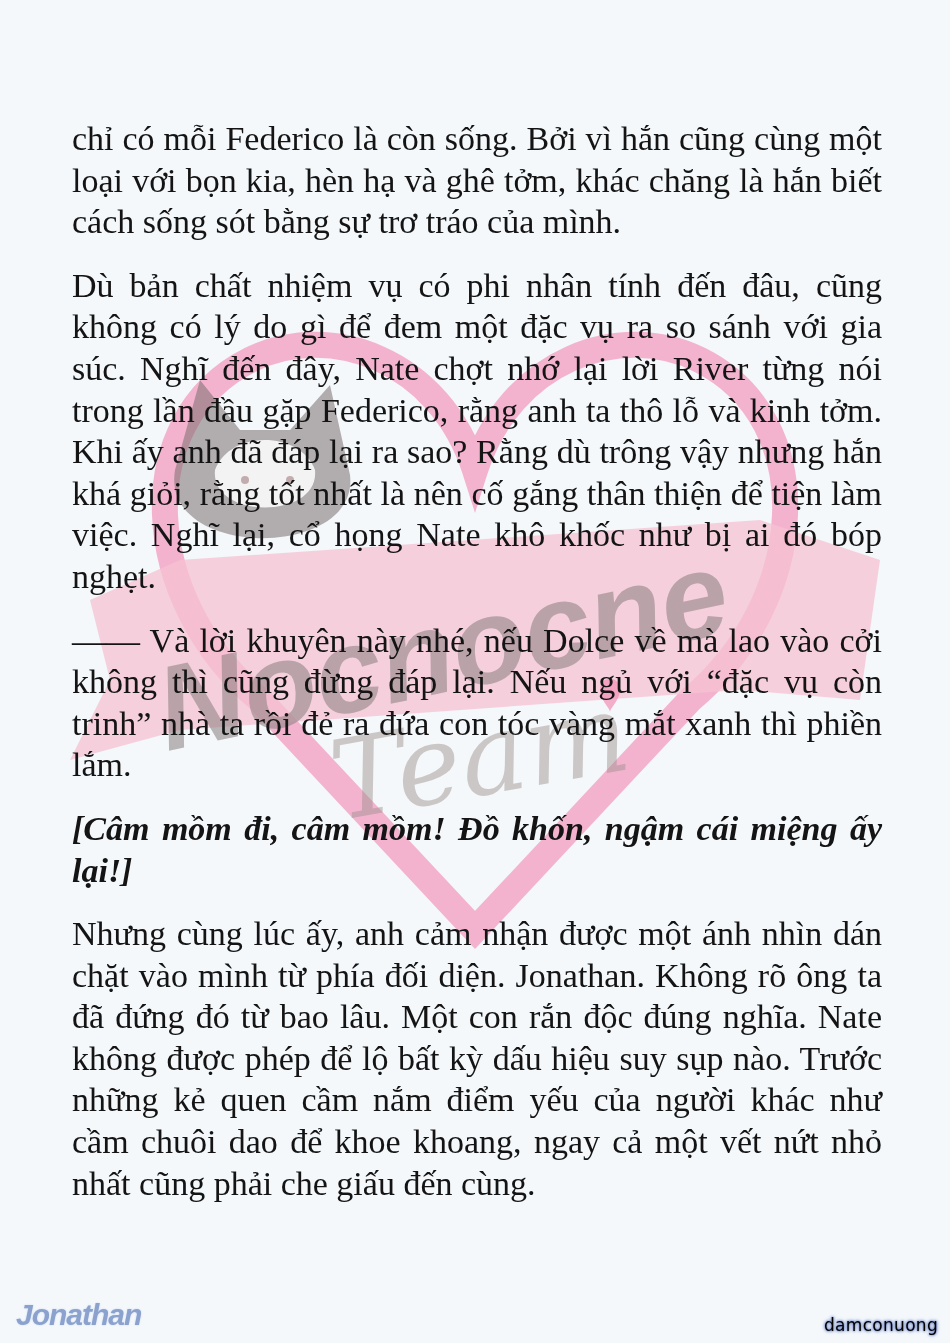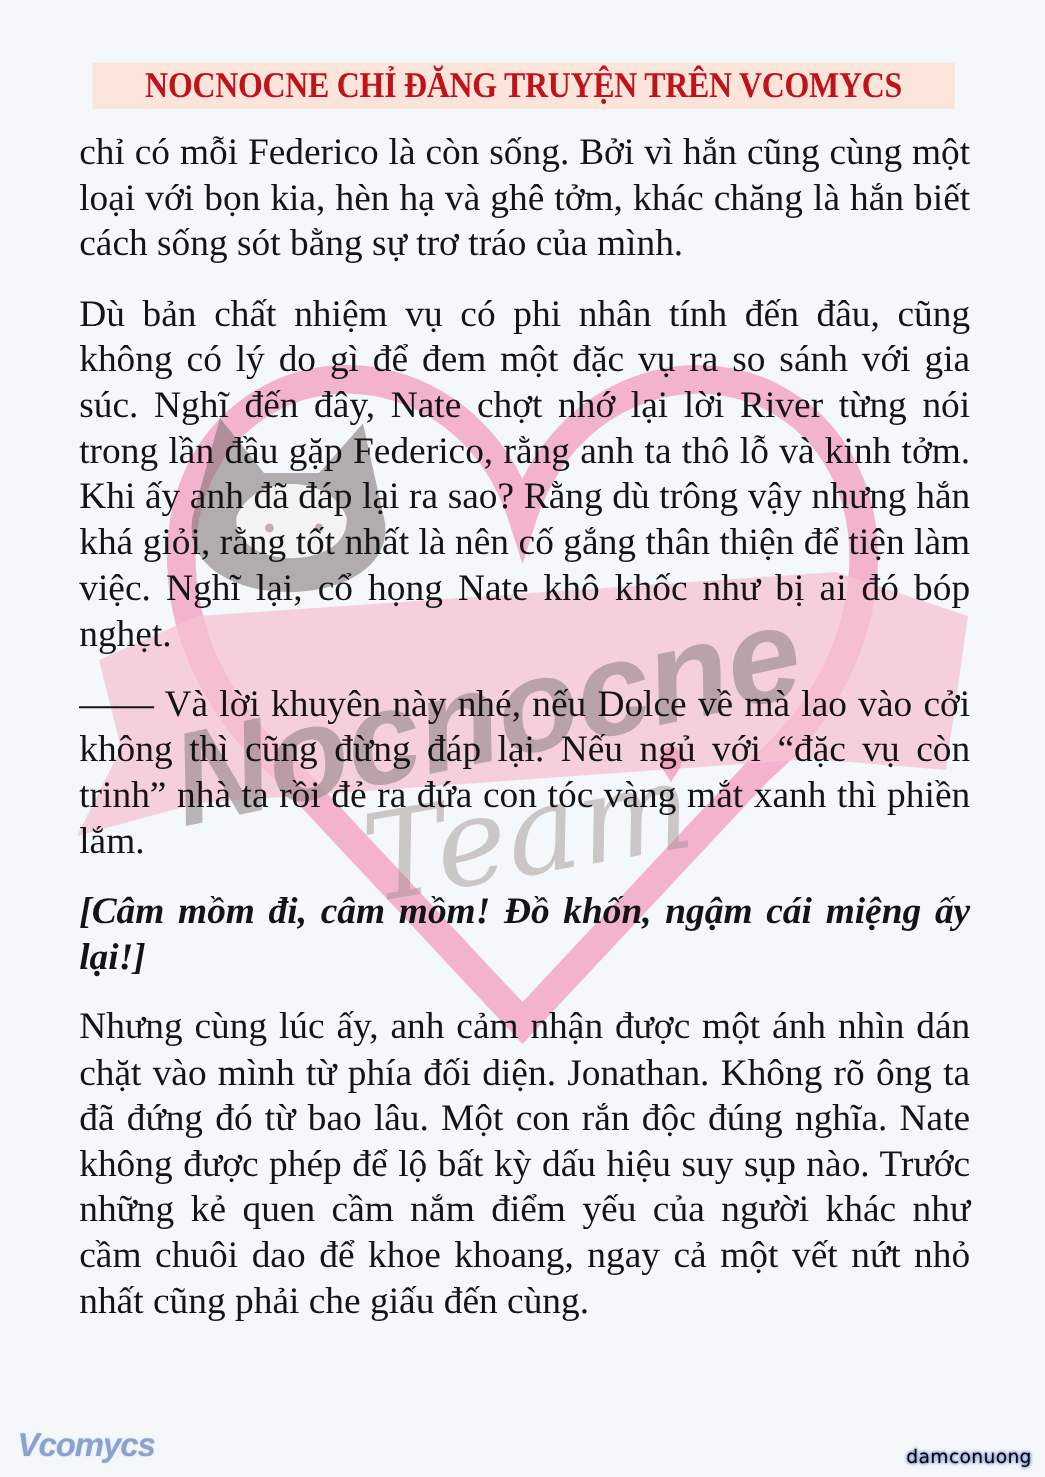--- a/index.html
+++ b/index.html
@@ -55,28 +55,25 @@
       <path d="M215 470 C 230 430, 300 430, 315 470 C 320 520, 210 520, 215 470 Z" fill="#f4f0f0"></path>
       <circle cx="245" cy="480" r="4" fill="#9b6f6f"></circle>
       <circle cx="290" cy="480" r="4" fill="#9b6f6f"></circle>
     </g>
 
     <text x="150" y="690" font-family="Liberation Sans, sans-serif" font-weight="bold" font-style="italic" font-size="120" fill="#8a7f80" opacity="0.55" transform="rotate(-12 450 640)">Nocnocne</text>
     <text x="330" y="800" font-family="DejaVu Serif, serif" font-style="italic" font-size="110" fill="#9c8e8a" opacity="0.45" transform="rotate(-10 450 760)">Team</text>
     <path d="M600 690 C 600 675, 620 675, 620 690 C 620 700, 610 708, 610 712 C 610 708, 600 700, 600 690 Z" fill="#f28fb4" opacity="0.7"></path>
   </svg>
 
-  <div class="title-box">
-    <span class="title-text">NOCNOCNE CHỈ ĐĂNG TRUYỆN TRÊN VCOMYCS</span>
-  </div>
 
   <div class="content">
     <p class="para">chỉ có mỗi Federico là còn sống. Bởi vì hắn cũng cùng một loại với bọn kia, hèn hạ và ghê tởm, khác chăng là hắn biết cách sống sót bằng sự trơ tráo của mình.</p>
     <p class="para">Dù bản chất nhiệm vụ có phi nhân tính đến đâu, cũng không có lý do gì để đem một đặc vụ ra so sánh với gia súc. Nghĩ đến đây, Nate chợt nhớ lại lời River từng nói trong lần đầu gặp Federico, rằng anh ta thô lỗ và kinh tởm. Khi ấy anh đã đáp lại ra sao? Rằng dù trông vậy nhưng hắn khá giỏi, rằng tốt nhất là nên cố gắng thân thiện để tiện làm việc. Nghĩ lại, cổ họng Nate khô khốc như bị ai đó bóp nghẹt.</p>
     <p class="para">—— Và lời khuyên này nhé, nếu Dolce về mà lao vào cởi không thì cũng đừng đáp lại. Nếu ngủ với “đặc vụ còn trinh” nhà ta rồi đẻ ra đứa con tóc vàng mắt xanh thì phiền lắm.</p>
     <p class="para italic">[Câm mồm đi, câm mồm! Đồ khốn, ngậm cái miệng ấy lại!]</p>
     <p class="para">Nhưng cùng lúc ấy, anh cảm nhận được một ánh nhìn dán chặt vào mình từ phía đối diện. Jonathan. Không rõ ông ta đã đứng đó từ bao lâu. Một con rắn độc đúng nghĩa. Nate không được phép để lộ bất kỳ dấu hiệu suy sụp nào. Trước những kẻ quen cầm nắm điểm yếu của người khác như cầm chuôi dao để khoe khoang, ngay cả một vết nứt nhỏ nhất cũng phải che giấu đến cùng.</p>
   </div>
 
-  <div class="footer-logo">Vcomycs</div>
+  <div class="footer-logo">Jonathan</div>
   <div class="footer-credit">damconuong</div>
 
 </div>
 
 </body></html>

